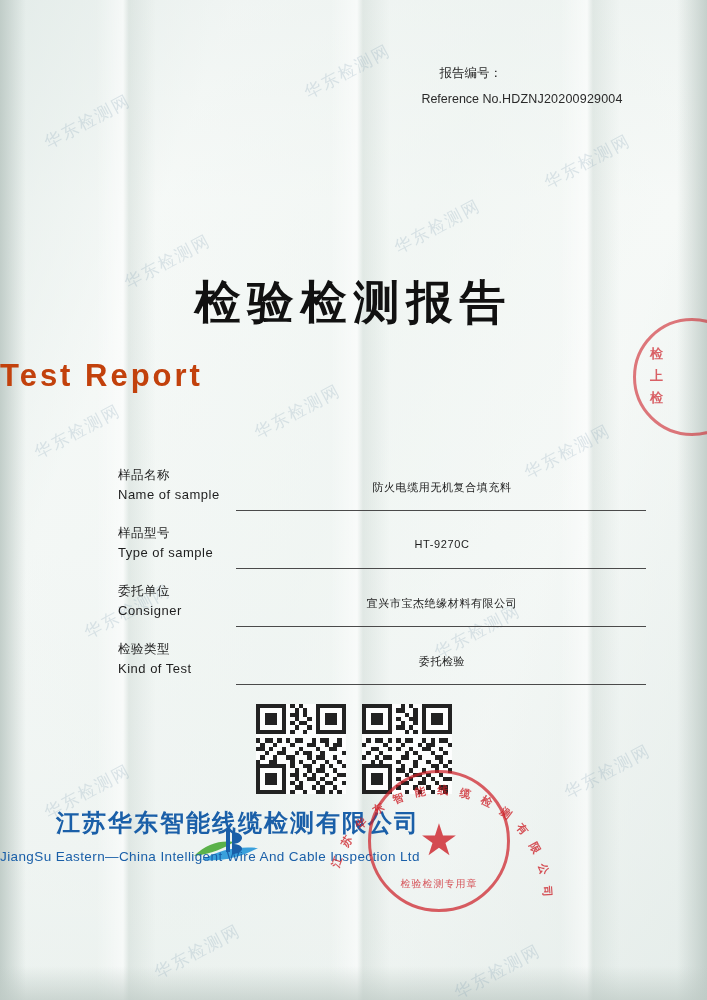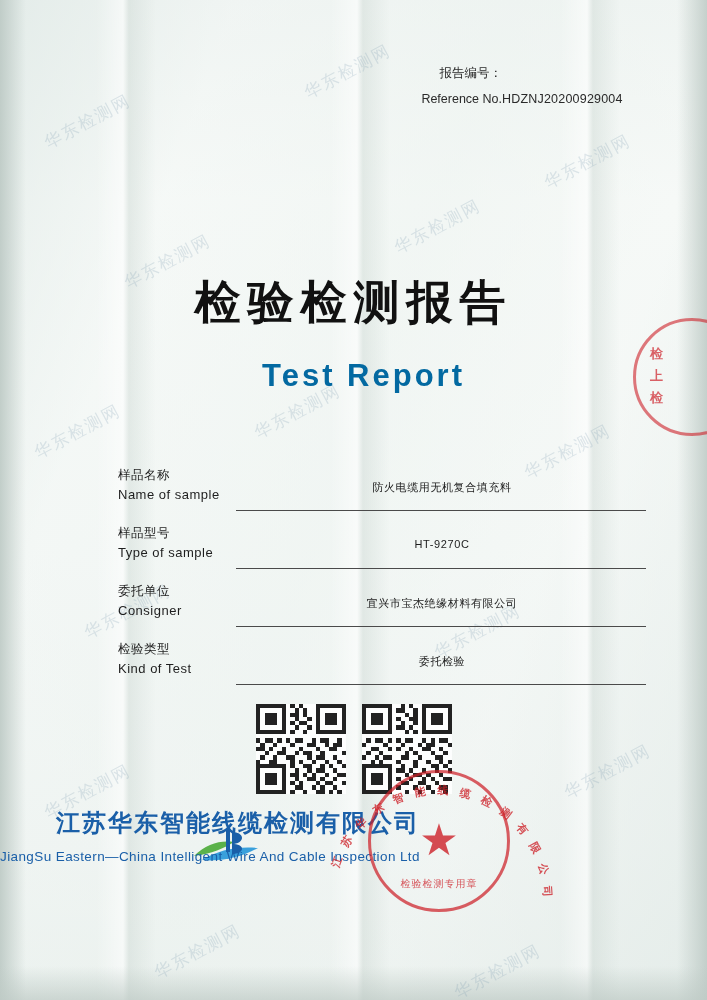--- a/index.html
+++ b/index.html
@@ -81,27 +81,25 @@
     font-family: "Liberation Serif", serif;
     font-weight: bold;
     font-size: 46px;
     letter-spacing: 7px;
     color: #111;
   }
   .title-en {
     position: absolute;
     top: 358px;
     left: 0; right: 0;
-    text-align: center;
     font-family: "Liberation Sans", sans-serif;
     font-weight: bold;
     font-size: 31px;
     letter-spacing: 3px;
-    color: #0369a1;
-    padding-left: 20px;
+    color: #c2410c;
   }
 
   
   .fields {
     position: absolute;
     left: 118px;
     top: 466px;
     width: 528px;
   }
   .field {

